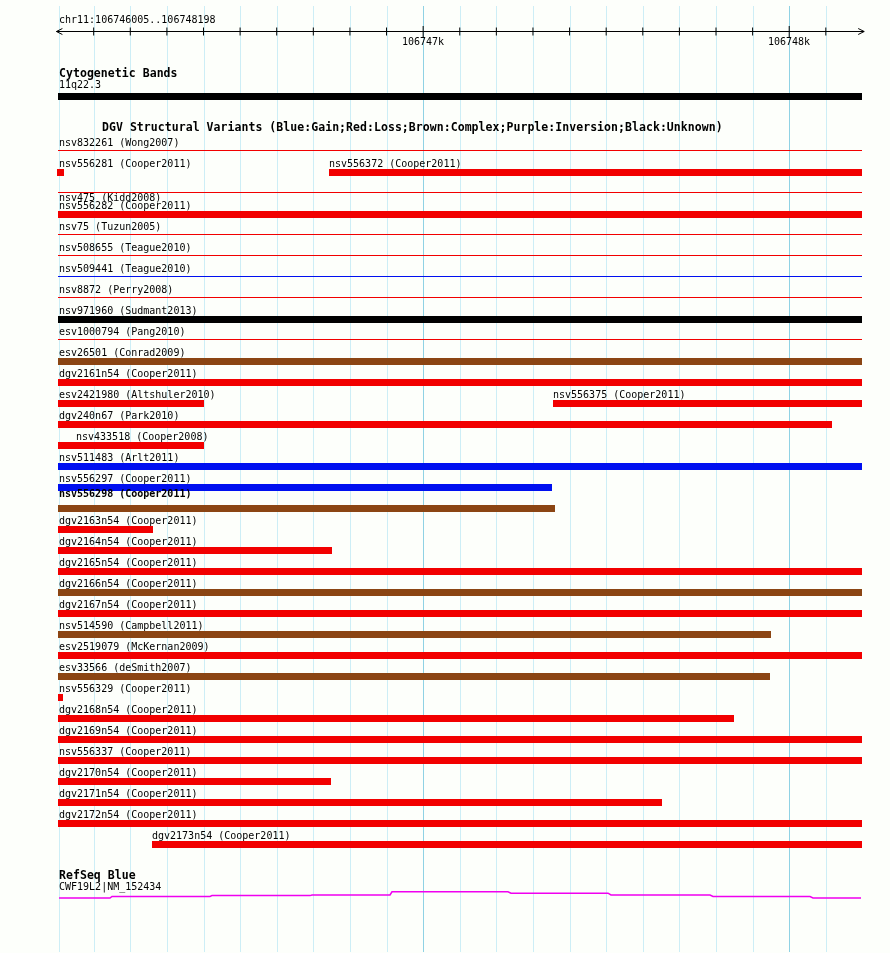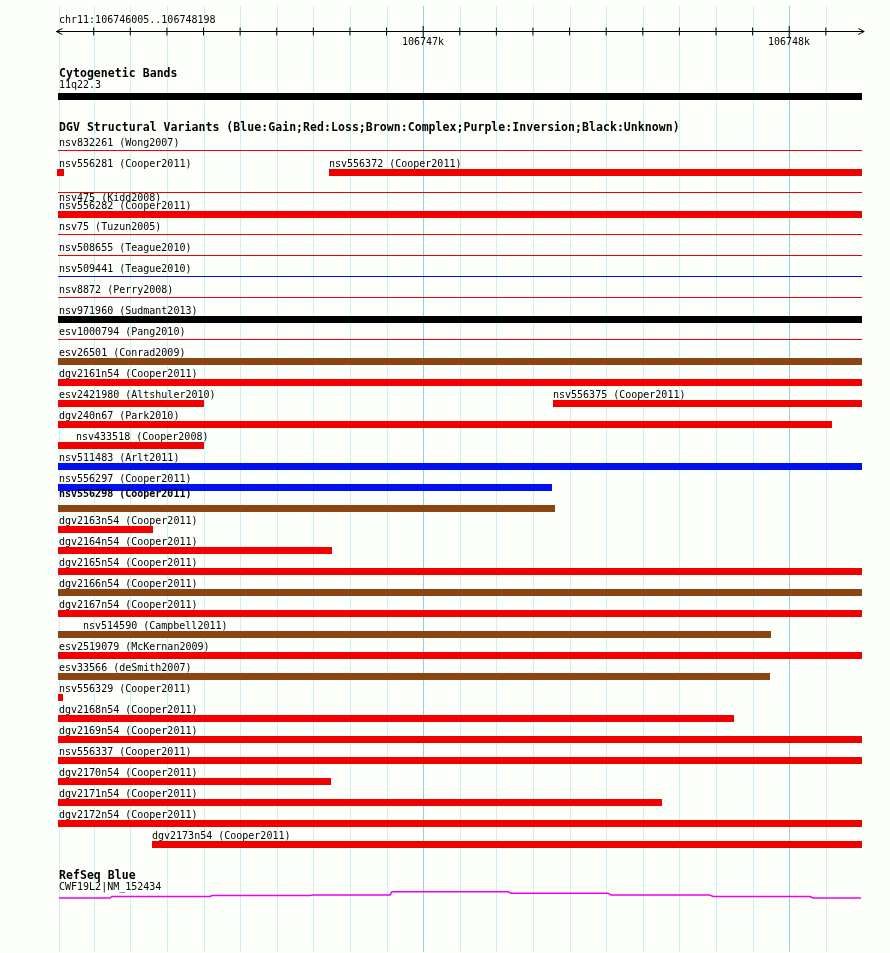--- a/index.html
+++ b/index.html
@@ -76,21 +76,21 @@
     </svg>
   <div id="tick-labels">
       <div class="lbl" style="top: 36px; left: 402px;">106747k</div>
       <div class="lbl" style="top: 36px; left: 768px; text-align: center;">106748k</div>
     </div>
 
   <div class="section-title" style="left:59px;top:67px;">Cytogenetic Bands</div>
   <div class="lbl" style="left:59px;top:79px;">11q22.3</div>
   <div id="cytoband-bar" class="bar" style="left: 58px; top: 93px; width: 804px; height: 7px; background: rgb(0, 0, 0);"></div>
 
-  <div class="section-title" id="dgv-title" style="left: 59px; top: 121px;">DGV Structural Variants (Blue:Gain;Red:Loss;Brown:Complex;Purple:Inversion;Black:Unknown)</div>
+  <div class="section-title" id="dgv-title" style="left: 59px; top: 121px; padding-left: 43px;">DGV Structural Variants (Blue:Gain;Red:Loss;Brown:Complex;Purple:Inversion;Black:Unknown)</div>
 
   <div id="dgv-rows">
       <div class="lbl" style="left: 59px; top: 137px;">nsv832261 (Wong2007)</div>
       <div class="bar" style="left: 58px; top: 149.5px; width: 804px; height: 1.5px; background: rgb(242, 0, 0);"></div>
       <div class="lbl" style="left: 59px; top: 158px;">nsv556281 (Cooper2011)</div>
       <div class="bar" style="left: 57px; top: 169px; width: 7px; height: 7px; background: rgb(242, 0, 0);"></div>
       <div class="lbl" style="left: 329px; top: 158px;">nsv556372 (Cooper2011)</div>
       <div class="bar" style="left: 329px; top: 169px; width: 533px; height: 7px; background: rgb(242, 0, 0);"></div>
       <div class="lbl" style="left: 59px; top: 192px;">nsv475 (Kidd2008)</div>
       <div class="bar" style="left: 58px; top: 191.5px; width: 804px; height: 1.5px; background: rgb(242, 0, 0);"></div>
@@ -129,21 +129,21 @@
       <div class="lbl" style="left: 59px; top: 515px;">dgv2163n54 (Cooper2011)</div>
       <div class="bar" style="left: 58px; top: 526px; width: 95px; height: 7px; background: rgb(242, 0, 0);"></div>
       <div class="lbl" style="left: 59px; top: 536px;">dgv2164n54 (Cooper2011)</div>
       <div class="bar" style="left: 58px; top: 547px; width: 274px; height: 7px; background: rgb(242, 0, 0);"></div>
       <div class="lbl" style="left: 59px; top: 557px;">dgv2165n54 (Cooper2011)</div>
       <div class="bar" style="left: 58px; top: 568px; width: 804px; height: 7px; background: rgb(242, 0, 0);"></div>
       <div class="lbl" style="left: 59px; top: 578px;">dgv2166n54 (Cooper2011)</div>
       <div class="bar" style="left: 58px; top: 589px; width: 804px; height: 7px; background: rgb(139, 69, 19);"></div>
       <div class="lbl" style="left: 59px; top: 599px;">dgv2167n54 (Cooper2011)</div>
       <div class="bar" style="left: 58px; top: 610px; width: 804px; height: 7px; background: rgb(242, 0, 0);"></div>
-      <div class="lbl" style="left: 59px; top: 620px; margin-left: 24px;">nsv514590 (Campbell2011)</div>
+      <div class="lbl" style="left: 59px; top: 620px;">nsv514590 (Campbell2011)</div>
       <div class="bar" style="left: 58px; top: 631px; width: 713px; height: 7px; background: rgb(139, 69, 19);"></div>
       <div class="lbl" style="left: 59px; top: 641px;">esv2519079 (McKernan2009)</div>
       <div class="bar" style="left: 58px; top: 652px; width: 804px; height: 7px; background: rgb(242, 0, 0);"></div>
       <div class="lbl" style="left: 59px; top: 662px;">esv33566 (deSmith2007)</div>
       <div class="bar" style="left: 58px; top: 673px; width: 712px; height: 7px; background: rgb(139, 69, 19);"></div>
       <div class="lbl" style="left: 59px; top: 683px;">nsv556329 (Cooper2011)</div>
       <div class="bar" style="left: 58px; top: 694px; width: 5px; height: 7px; background: rgb(242, 0, 0);"></div>
       <div class="lbl" style="left: 59px; top: 704px;">dgv2168n54 (Cooper2011)</div>
       <div class="bar" style="left: 58px; top: 715px; width: 676px; height: 7px; background: rgb(242, 0, 0);"></div>
       <div class="lbl" style="left: 59px; top: 725px;">dgv2169n54 (Cooper2011)</div>

